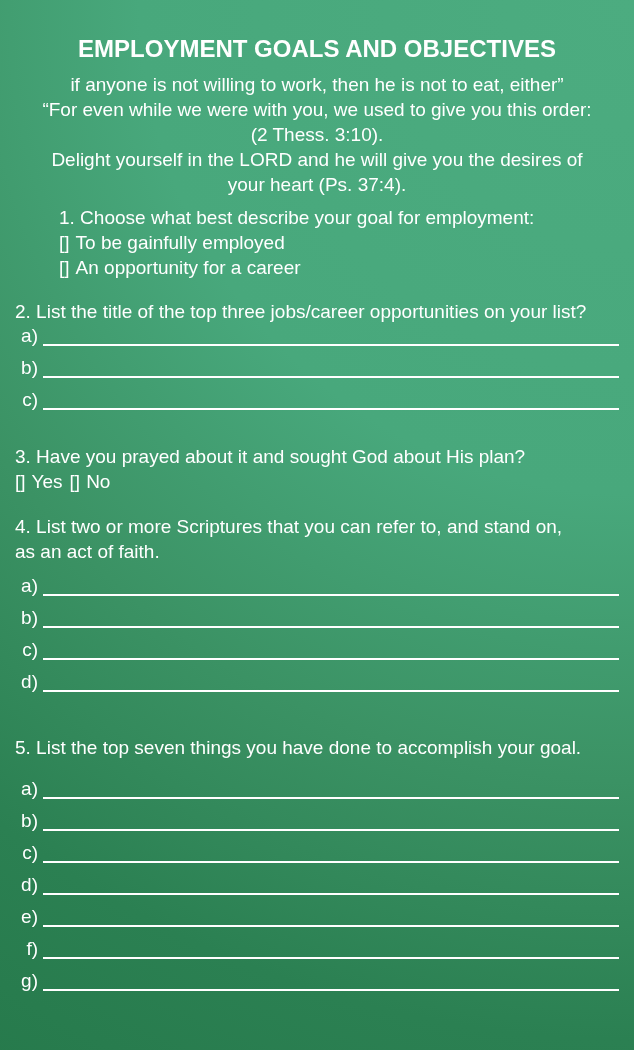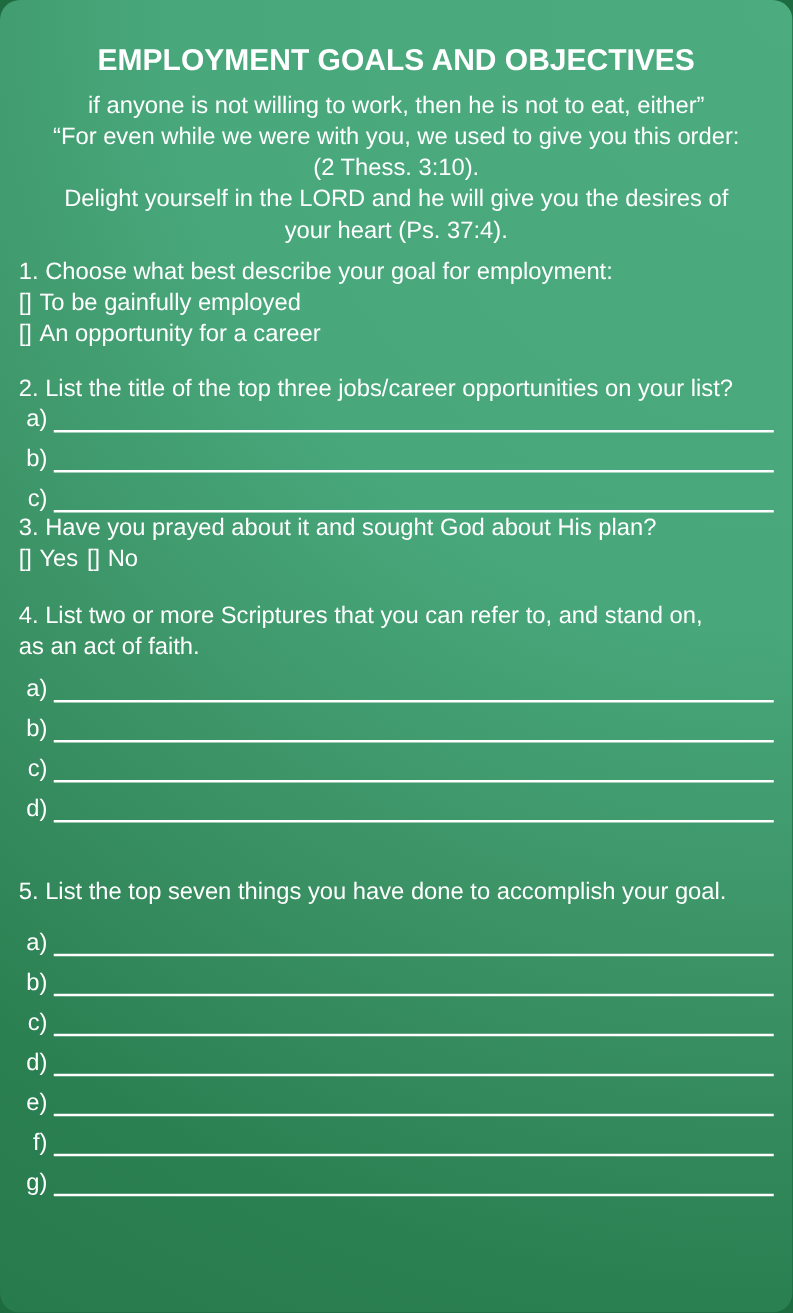--- a/index.html
+++ b/index.html
@@ -6,33 +6,32 @@
   .page{
     position:relative;
     width:634px;height:1050px;
     box-sizing:border-box;
     padding:0 15px;
     overflow:hidden;
     font-family:"Liberation Sans","DejaVu Sans",sans-serif;
     color:#ffffff;
     background:radial-gradient(1300px 1300px at 100% 0%,
       #4cac80 0%, #48a87c 38%, #3b9264 60%, #2b8052 80%, #25784a 100%);
-    border-radius:16px;
   }
   .title{
     margin-top:36px;
     font-size:24px;line-height:26px;font-weight:bold;
     text-align:center;white-space:nowrap;
   }
   .scripture{margin-top:10px;text-align:center;font-size:19px;line-height:25px;}
   .scripture .s-line{white-space:nowrap;}
   .heading{font-size:19px;line-height:25px;white-space:nowrap;}
-  .q1{margin-top:8px;}
+  .q1{margin-top:8px;margin-left:44px;}
   .q2{margin-top:19px;}
-  .q3{}
+  .q3{margin-top:34px;}
   .q4{margin-top:20px;}
   .q5{margin-top:43px;}
   .option-row{display:flex;font-size:19px;line-height:25px;}
   .option-row .checkbox{margin-right:6px;}
   .options-inline{display:flex;font-size:19px;line-height:25px;}
   .options-inline .checkbox{margin-right:6px;}
   .options-inline .opt-label{margin-right:7px;}
   .rows-tight{margin-top:-10px;}
   .rows-q5{margin-top:7px;}
   .blank-row{display:flex;align-items:flex-end;height:32px;font-size:19px;}

